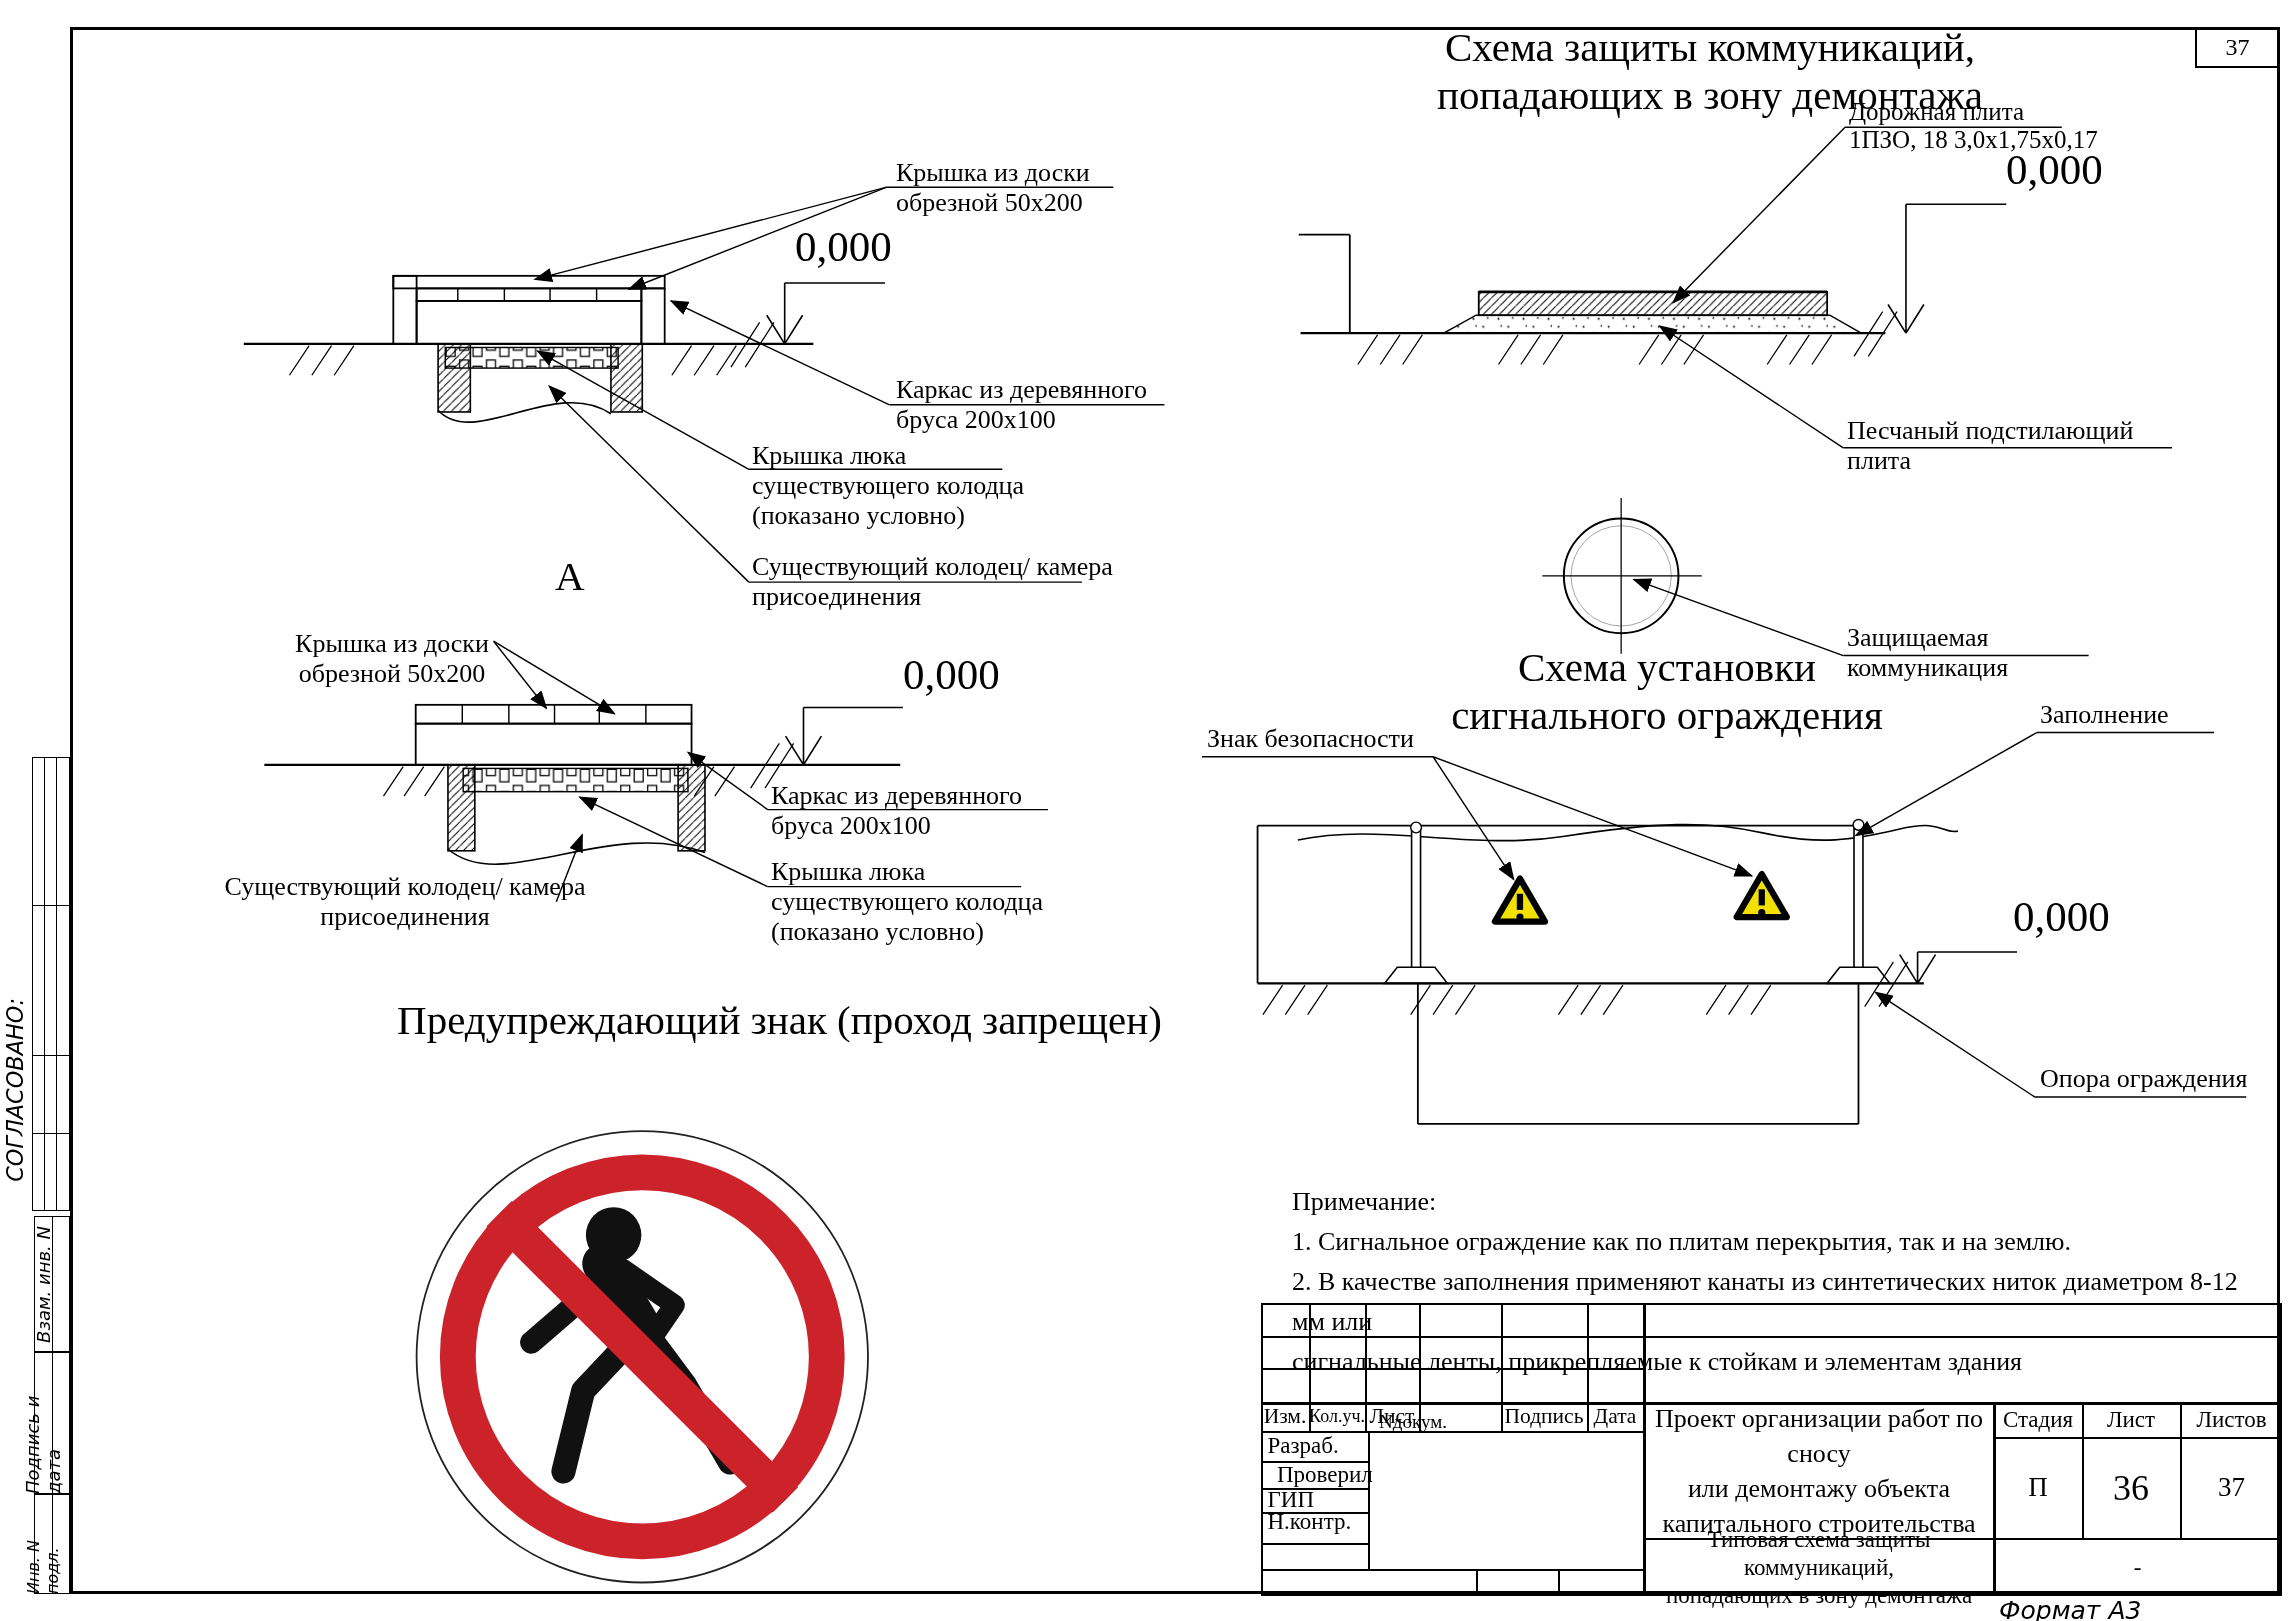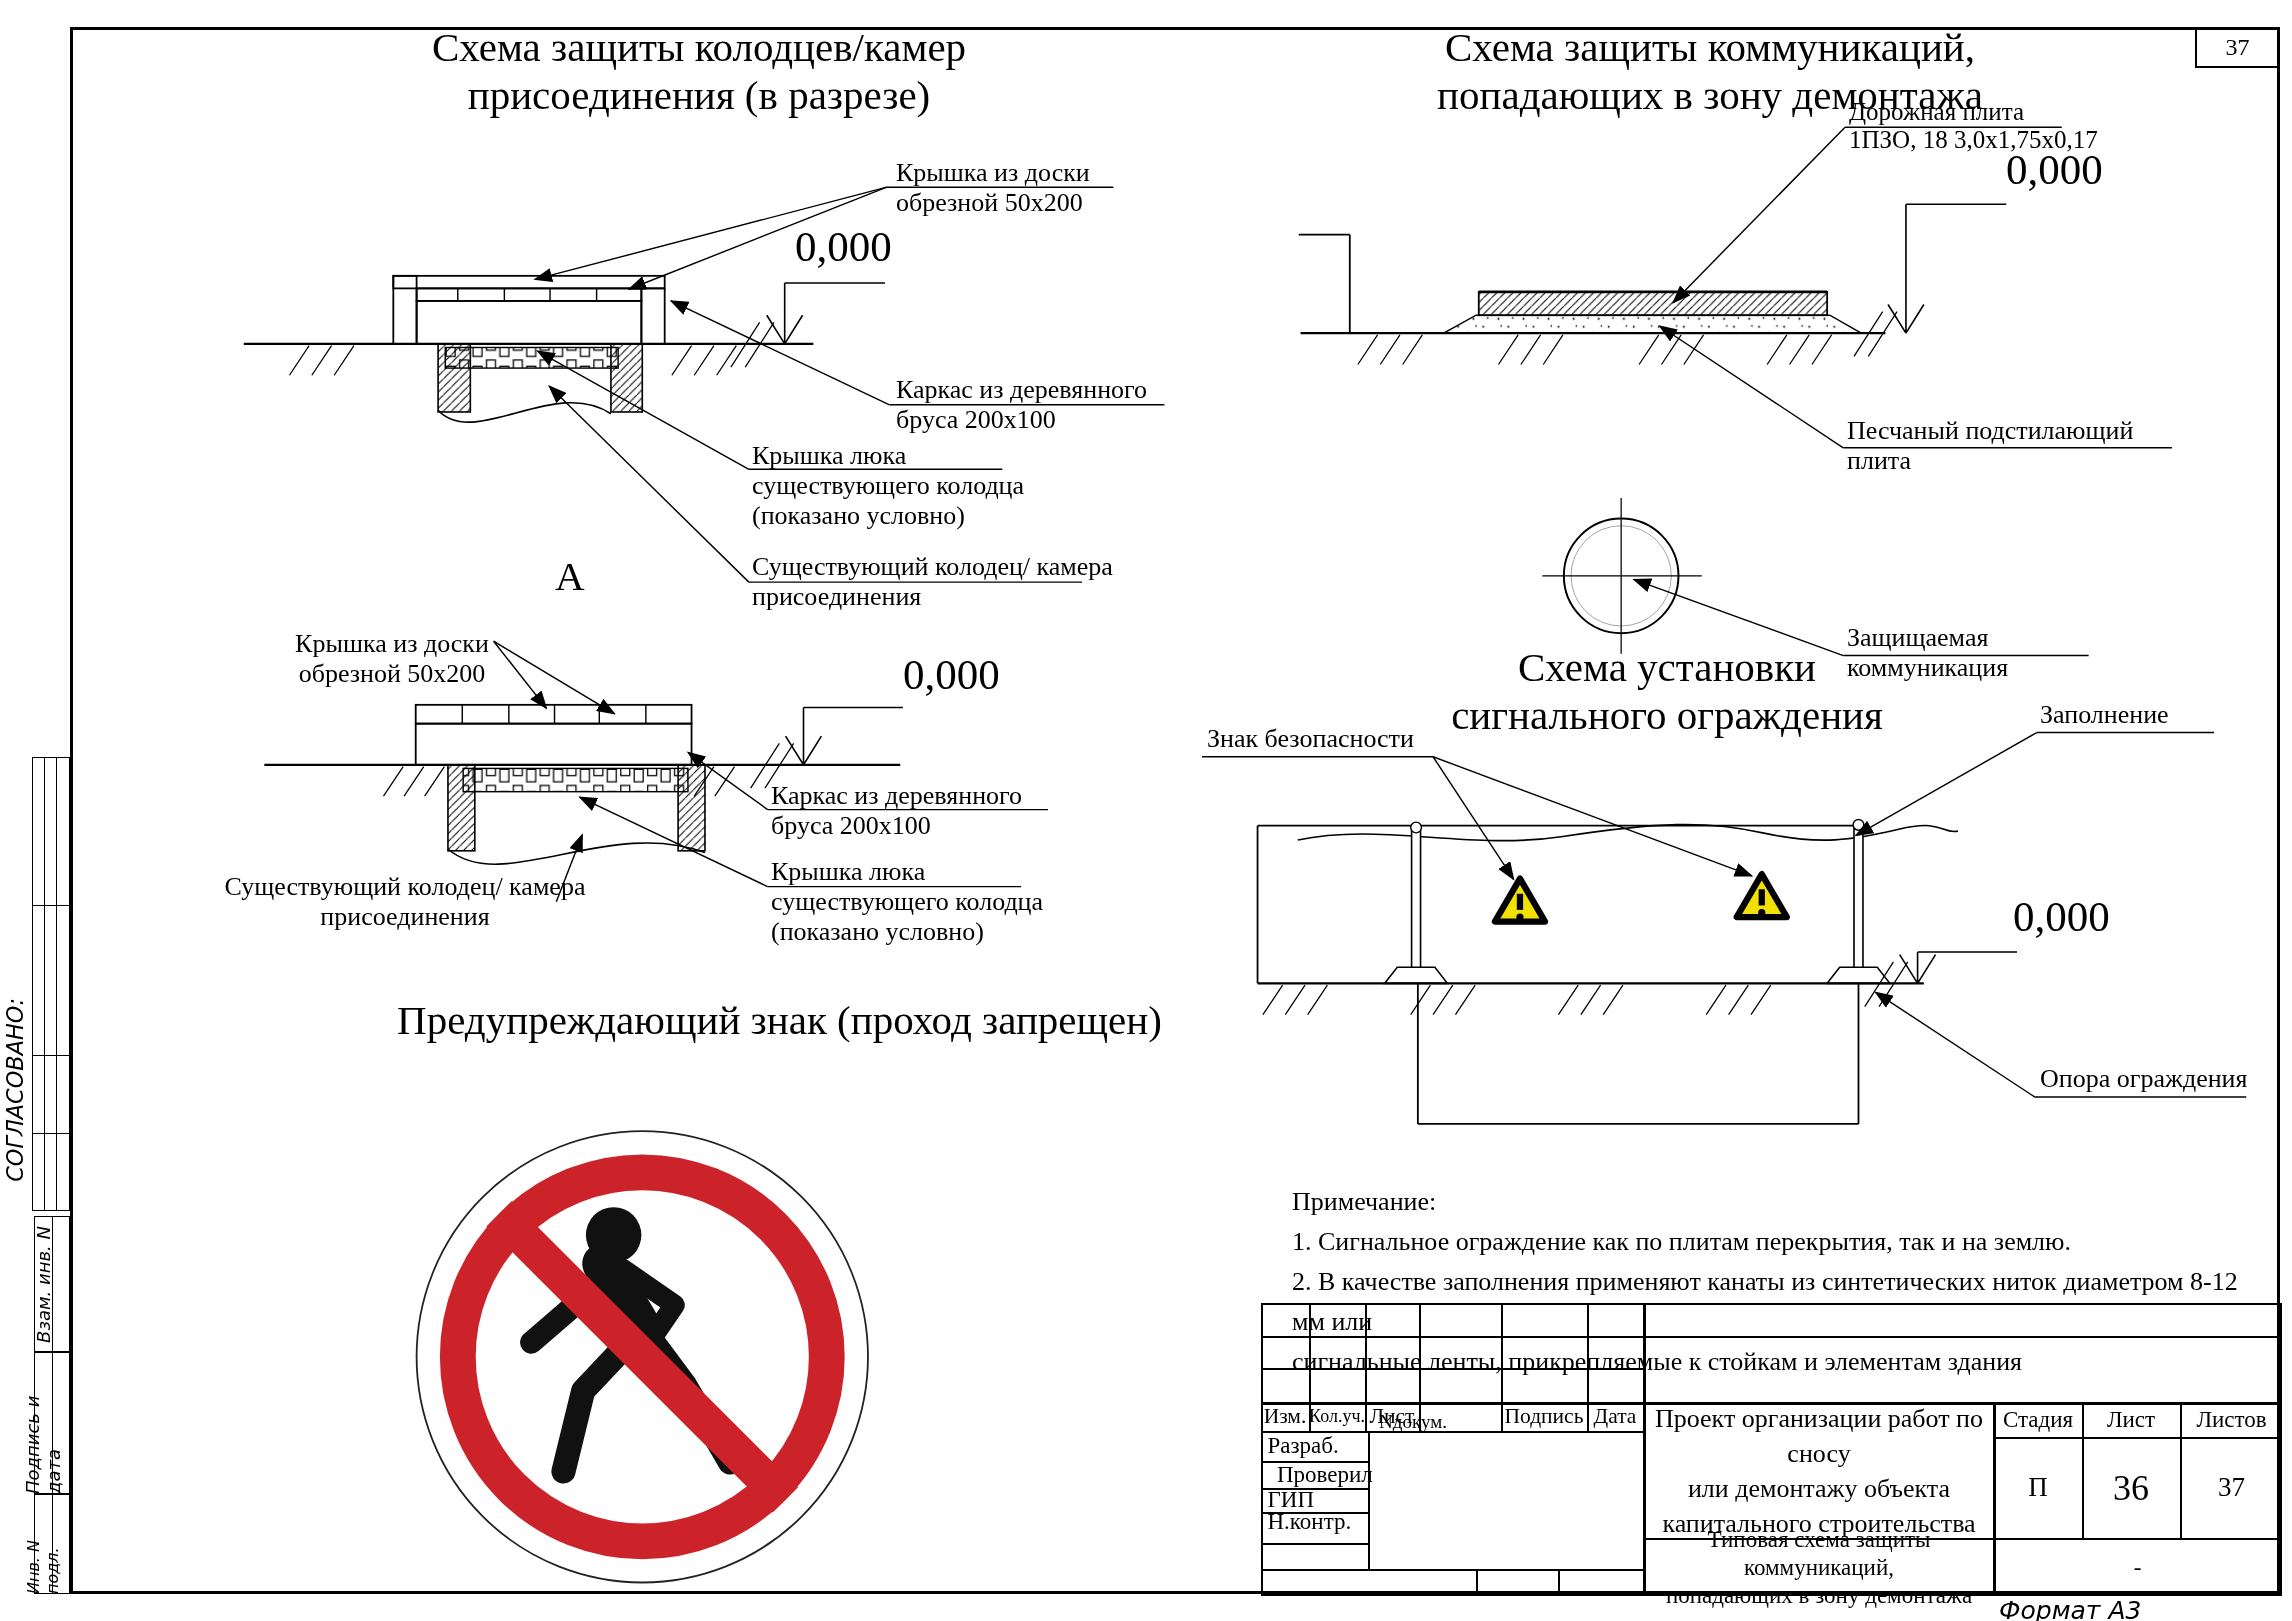--- a/index.html
+++ b/index.html
@@ -160,22 +160,20 @@
         <path d="M-44,-104 L0,-30" stroke-width="46"></path>
         <path d="M-36,-92 L-124,-16" stroke-width="25"></path>
         <path d="M-22,-98 L36,-58 L2,-8" stroke-width="23"></path>
         <path d="M-2,-30 L-66,38 L-88,128" stroke-width="27"></path>
         <path d="M2,-30 L48,32 L98,118" stroke-width="27"></path>
       </g>
       <rect x="-226" y="-20" width="452" height="40" transform="rotate(45)" stroke="none" fill="#cc2229"></rect>
     </g>
   </svg>
 
-  <div class="dtitle" style="left:251px;top:23px;width:896px;">Схема защиты колодцев/камер
-присоединения (в разрезе)</div>
   <div class="lbl" style="left:896px;top:158px;width:251px;">Крышка из доски
 обрезной 50х200</div>
   <div class="elev" style="left:795px;top:224px;">0,000</div>
   <div class="lbl" style="left:896px;top:375px;width:296px;">Каркас из деревянного
 бруса 200х100</div>
   <div class="lbl" style="left:752px;top:441px;width:322px;">Крышка люка
 существующего колодца
 (показано условно)</div>
   <div class="lbl" style="left:752px;top:552px;width:403px;">Существующий колодец/ камера
 присоединения</div>

